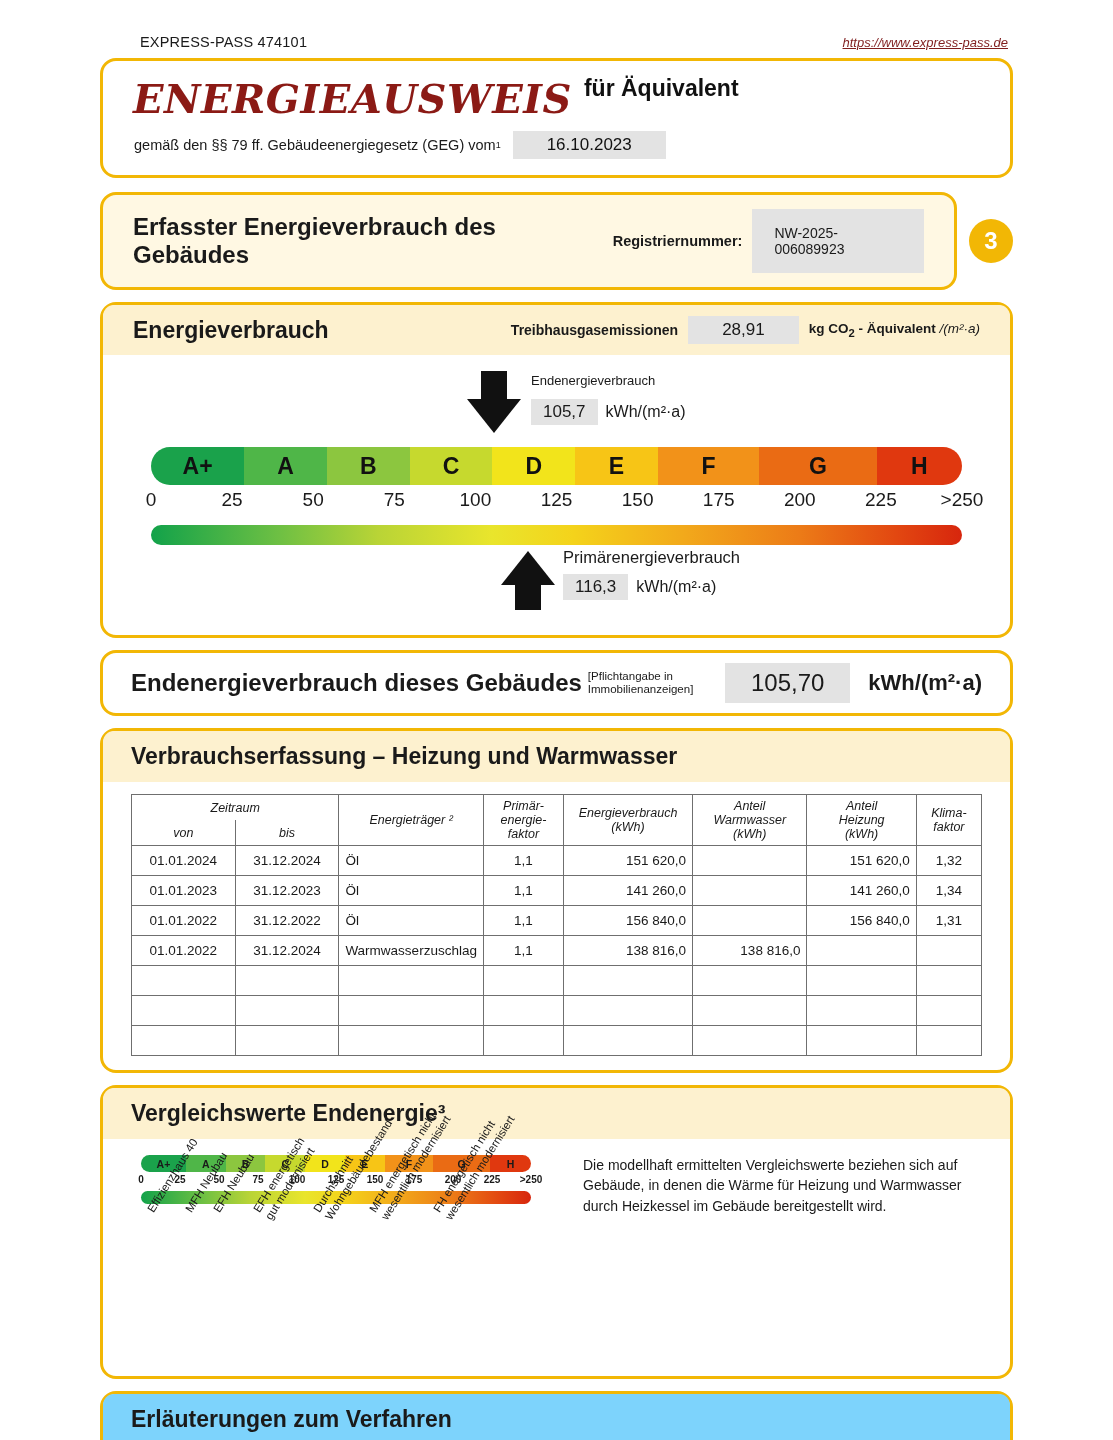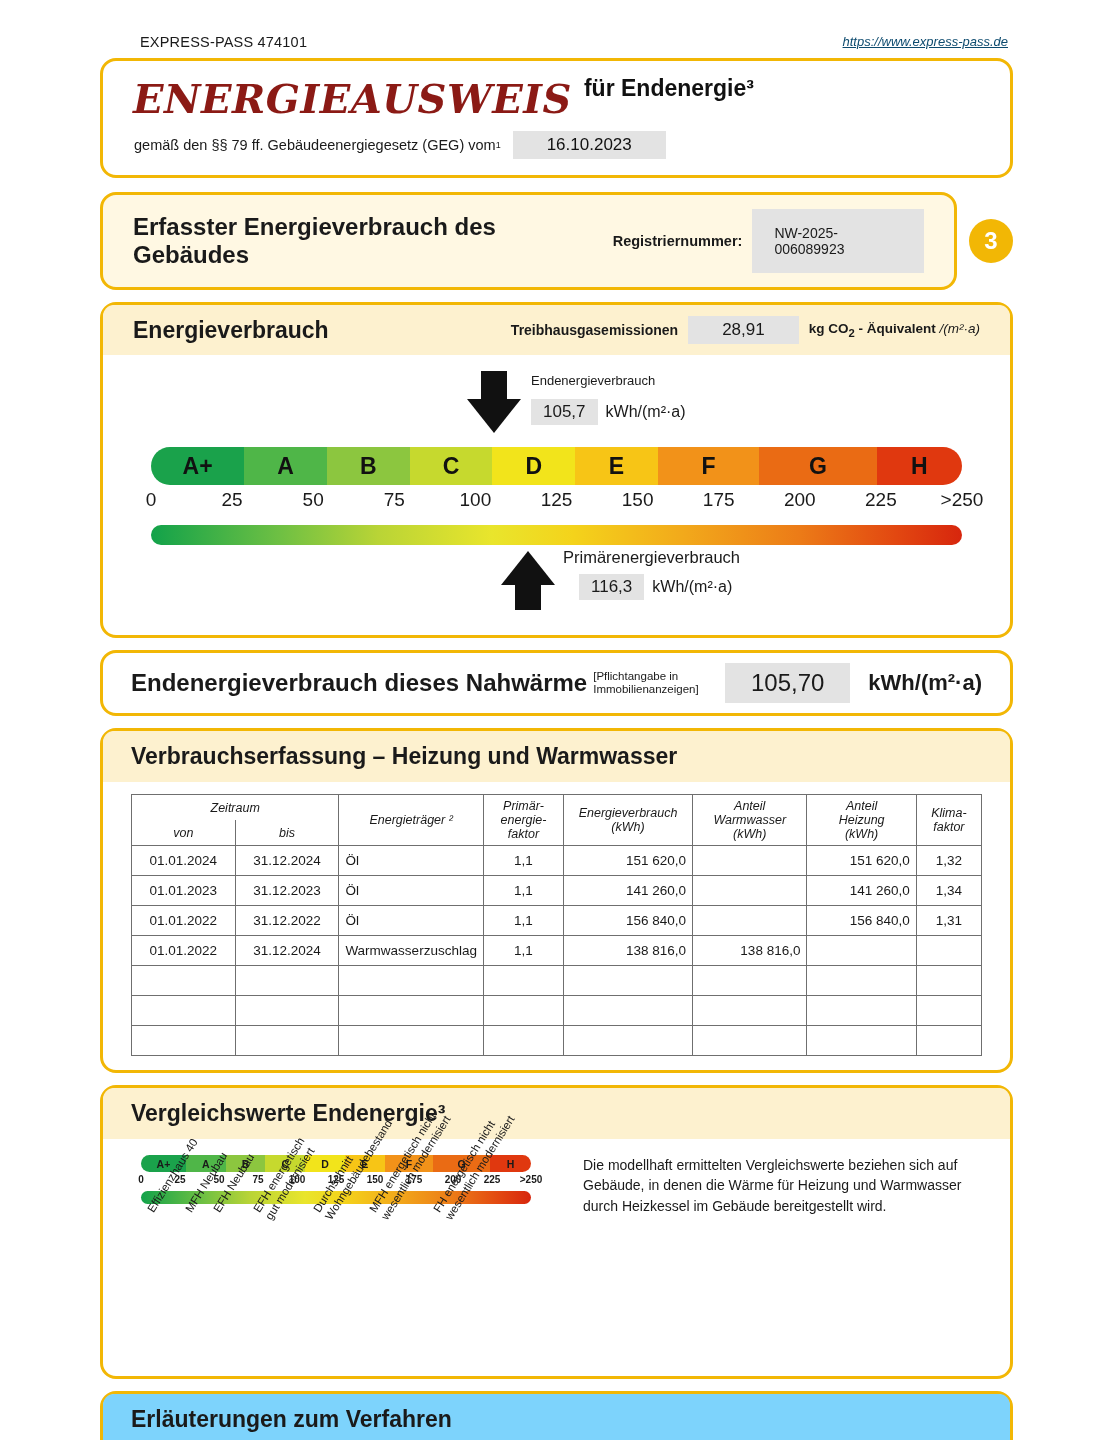--- a/index.html
+++ b/index.html
@@ -7,24 +7,24 @@
     width:1113px; height:1440px;
     background:#ffffff;
     font-family:"Liberation Sans", sans-serif;
     color:#1a1a1a;
     position:relative;
     overflow:hidden;
   }
   .page{position:relative;width:1113px;height:1440px;box-sizing:border-box;padding:0 40px;}
 
   
-  .topbar{display:flex;justify-content:space-between;
+  .topbar{display:flex;justify-content:space-between;align-items:flex-end;
           padding:34px 65px 8px 100px;font-size:14.5px;}
   .topbar .left{letter-spacing:.2px;}
-  .topbar .right{font-style:italic;color:#0c4a6e;text-decoration:underline;font-size:13px;}
+  .topbar .right{font-style:italic;color:#7f1d1d;text-decoration:underline;font-size:13px;}
 
   
   .box{border:3px solid #F2B705;border-radius:16px;background:#fff;box-sizing:border-box;}
   .box.fill{background:#FFF8E3;}
 
   .wrap{margin:0 60px;}
 
   
   .titlebox{padding:14px 0 16px 0;margin-bottom:14px;}
   .title-line1{display:flex;align-items:flex-start;padding-left:30px;}
@@ -79,21 +79,21 @@
   .ticks span{position:absolute;font-size:19px;transform:translateX(-50%);}
   .gradbar{height:20px;border-radius:10px;margin-top:6px;
       background:linear-gradient(90deg,#12A24A 0%, #6FC043 16%, #B9D436 28%, #E9E52C 42%, #F4D31B 52%, #F2A81B 66%, #EC7B17 80%, #E24711 92%, #D7260D 100%);}
 
   .arrow-bottom{position:relative;height:70px;}
   .arrow-up{position:absolute;left:350px;top:6px;}
   .arrow-up .head{position:absolute;left:0;top:0;width:0;height:0;
       border-left:27px solid transparent;border-right:27px solid transparent;border-bottom:34px solid #111;}
   .arrow-up .stem{position:absolute;left:14px;top:33px;width:26px;height:26px;background:#111;}
   .bot-label{position:absolute;left:412px;top:3px;font-size:16.5px;}
-  .bot-val{position:absolute;left:428px;top:29px;display:flex;align-items:center;font-size:16px;}
+  .bot-val{position:absolute;left:412px;top:29px;display:flex;align-items:center;font-size:16px;}
   .bot-val .v{background:#E3E3E3;padding:3px 12px;font-size:17px;}
   .bot-val .u{margin-left:8px;font-size:16px;}
 
   
   .ende-box{display:flex;align-items:center;padding:10px 28px;margin-bottom:12px;}
   .ende-title{font-size:24px;font-weight:bold;}
   .ende-note{font-size:11.5px;line-height:1.15;margin-left:6px;}
   .ende-val{background:#E3E3E3;padding:6px 26px;font-size:24px;margin-left:auto;}
   .ende-unit{font-size:22px;font-weight:bold;margin-left:18px;}
 
@@ -142,21 +142,21 @@
   <div class="topbar">
     <div class="left">EXPRESS-PASS 474101</div>
     <div class="right">https://www.express-pass.de</div>
   </div>
 
   <div class="wrap">
 
     <div class="box titlebox">
       <div class="title-line1">
         <span class="ea-title">ENERGIEAUSWEIS</span>
-        <span class="ea-sub">für Endenergie³</span>
+        <span class="ea-sub">für Äquivalent</span>
       </div>
       <div class="title-line2">
         <span>gemäß den §§ 79 ff. Gebäudeenergiegesetz (GEG) vom </span>
           <sup>1</sup>
         <span class="datefield">16.10.2023</span>
       </div>
     </div>
 
     <div class="erfasst-row">
       <div class="box fill erfasst">
@@ -225,21 +225,21 @@
             <div class="bot-val">
               <span class="v">116,3</span>
               <span class="u">kWh/(m²·a)</span>
             </div>
           </div>
         </div>
       </div>
     </div>
 
     <div class="box ende-box">
-      <span class="ende-title">Endenergieverbrauch dieses Nahwärme</span>
+      <span class="ende-title">Endenergieverbrauch dieses Gebäudes</span>
       <span class="ende-note">
         <span>[Pflichtangabe in</span><br><span>Immobilienanzeigen]</span>
       </span>
       <span class="ende-val">105,70</span>
       <span class="ende-unit">kWh/(m²·a)</span>
     </div>
 
     <div class="box tbl-box">
       <div class="tbl-head">
         <h2>Verbrauchserfassung – Heizung und Warmwasser</h2>

